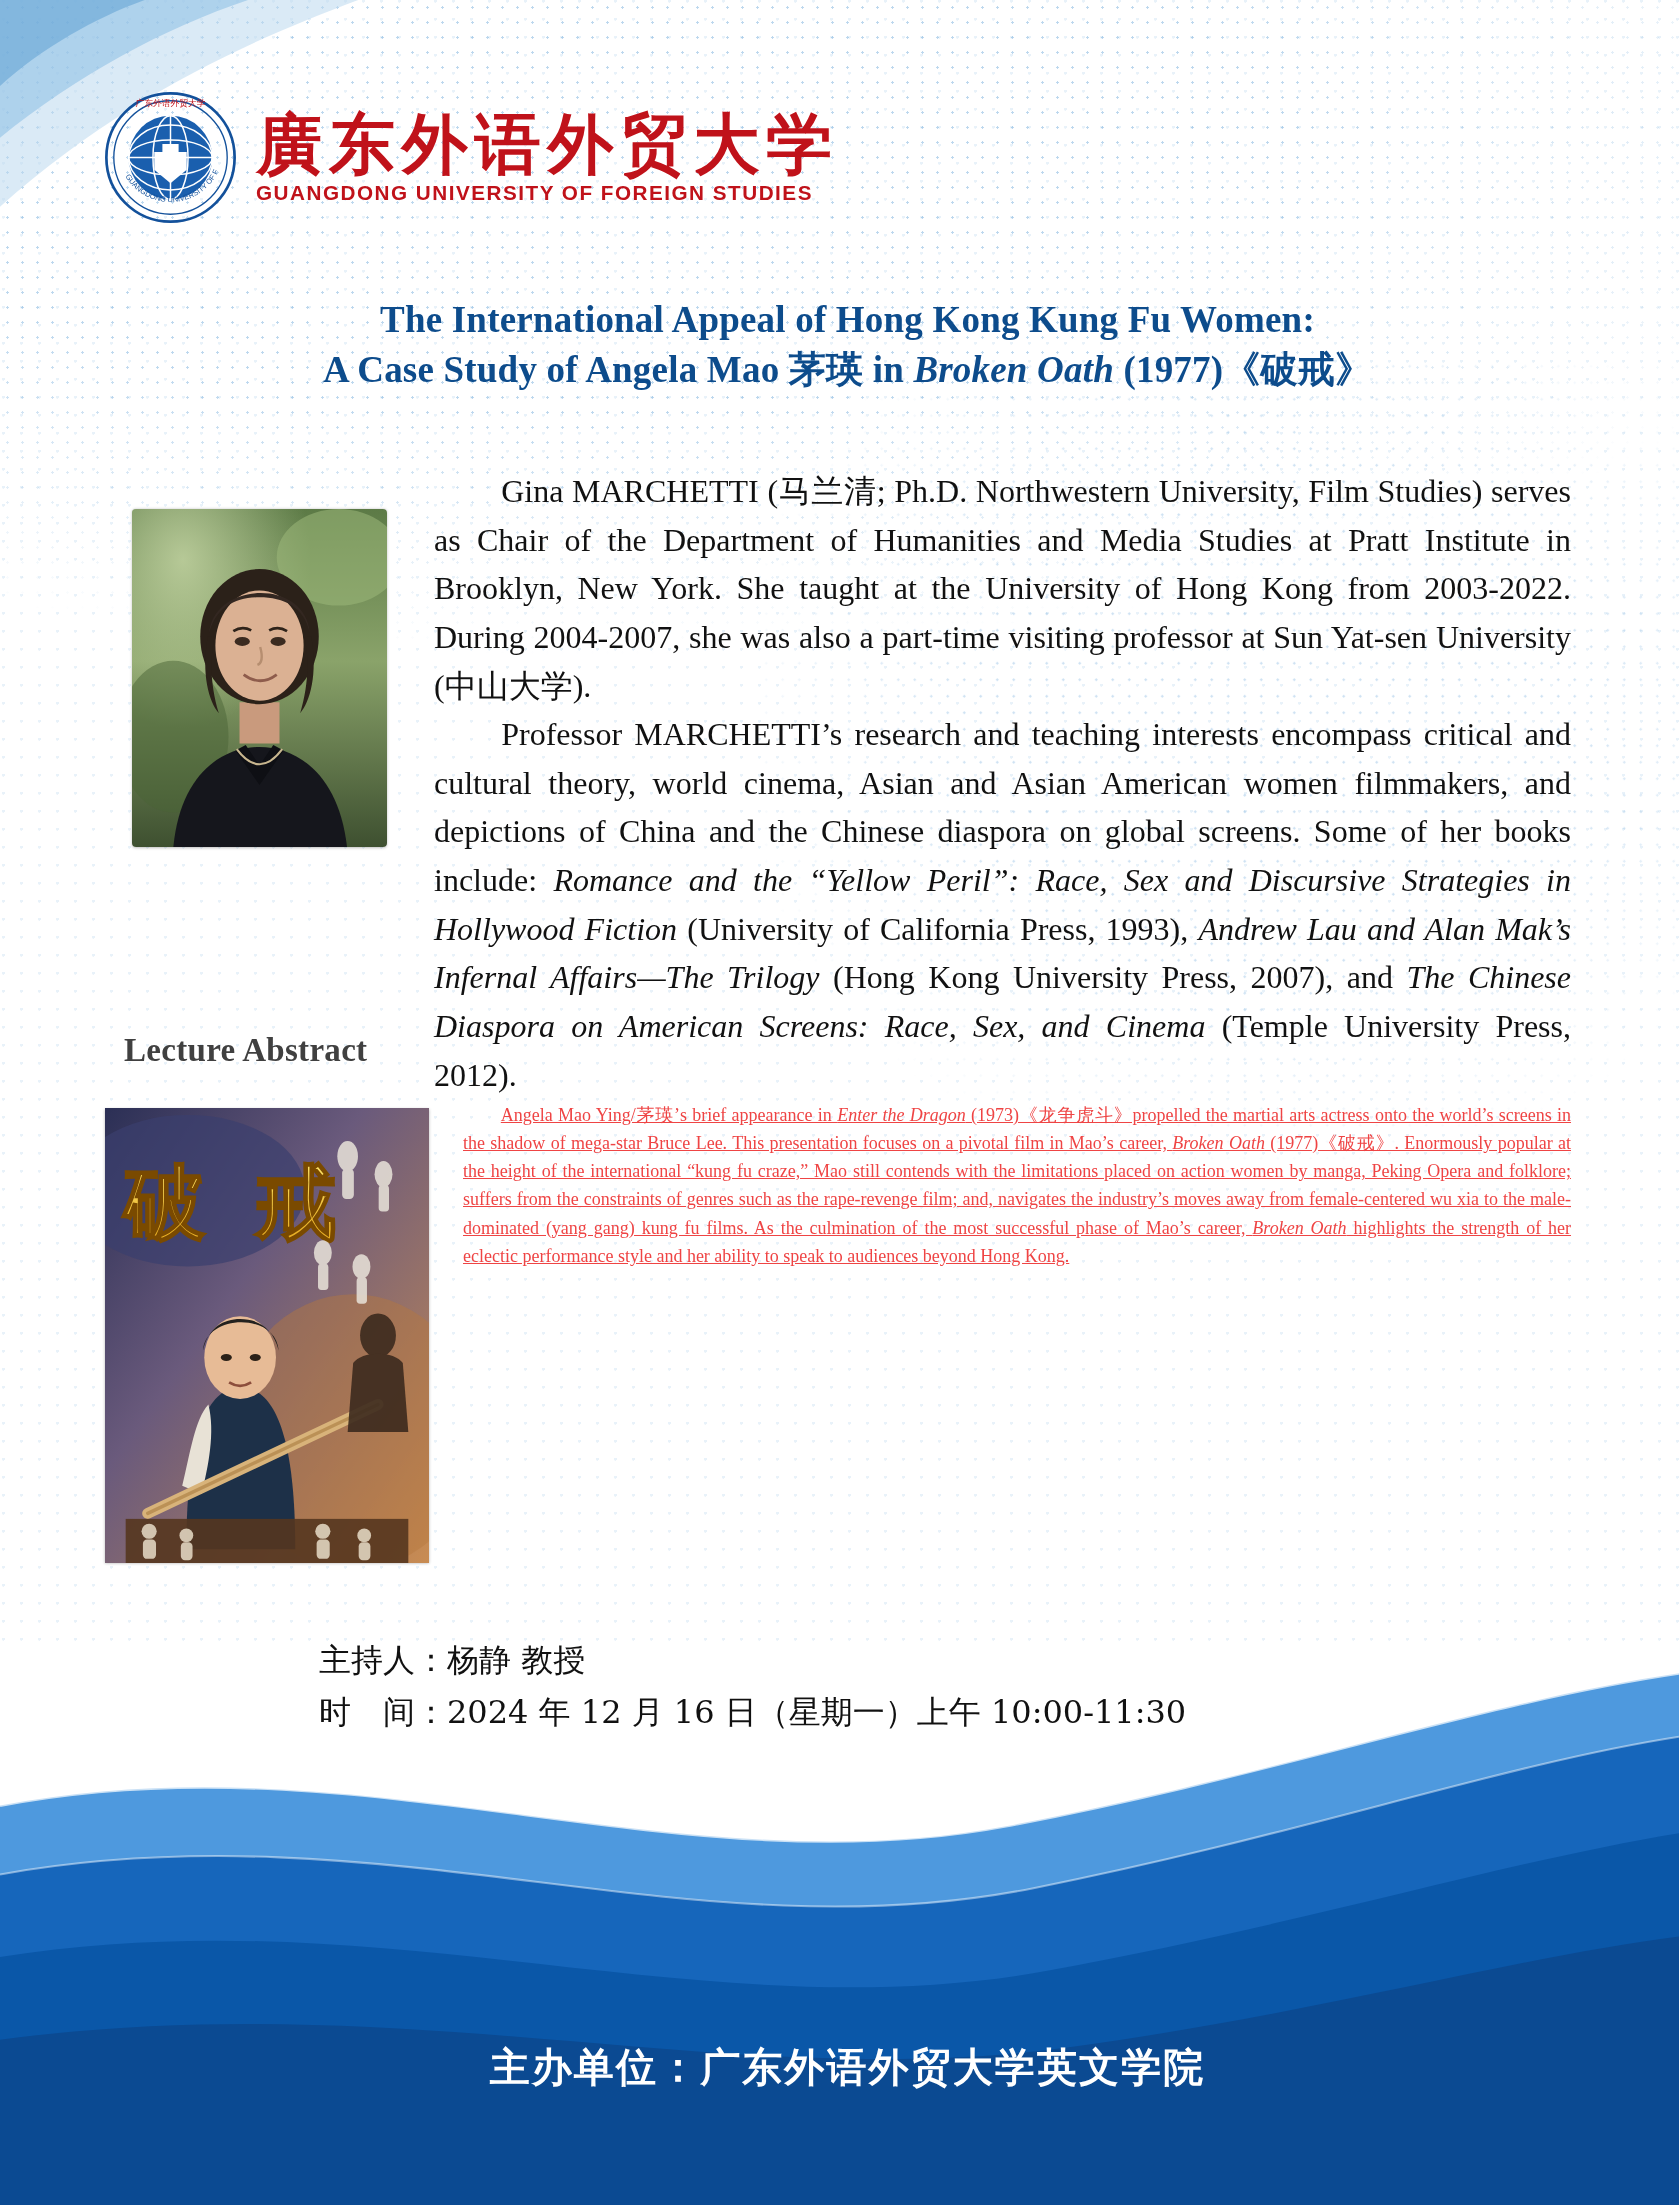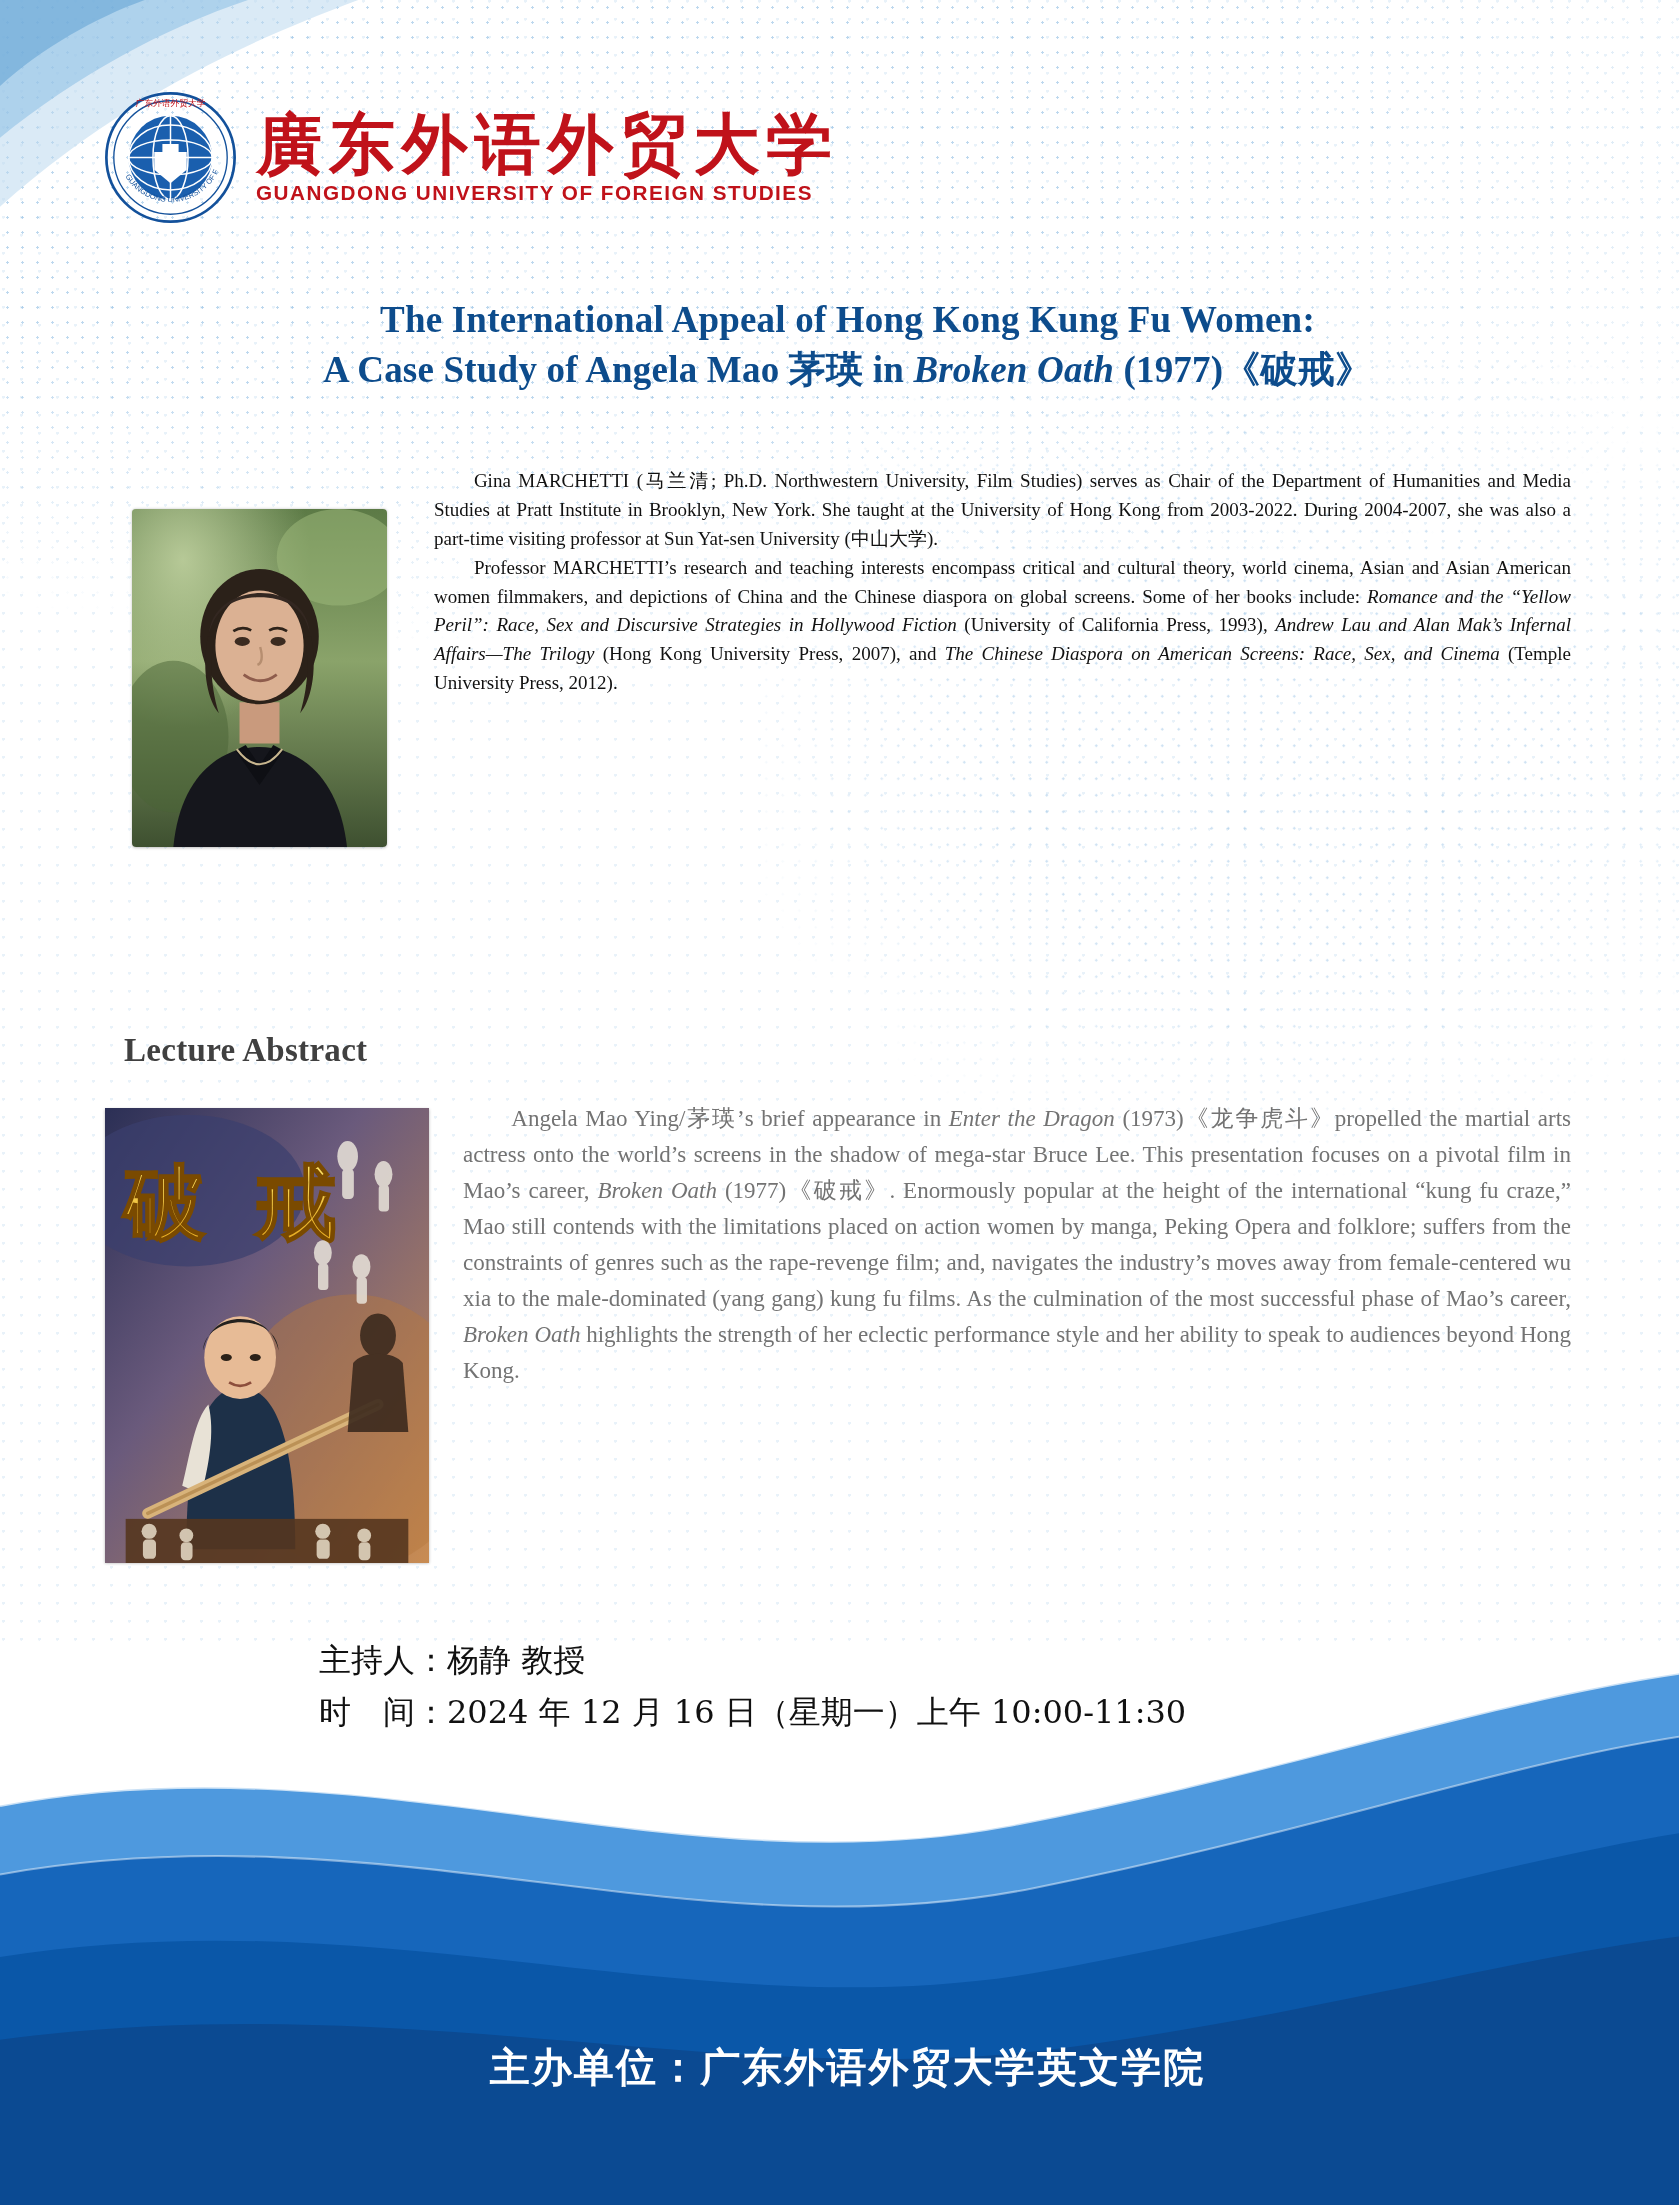--- a/index.html
+++ b/index.html
@@ -121,21 +121,21 @@
     height: 338px;
     border-radius: 4.1px;
     overflow: hidden;
     box-shadow: 0 0.7px 2.8px rgba(0,0,0,.25);
   }
   .bio-text {
     position: absolute;
     left: 434px;
     top: 467px;
     width: 1137px;
-    font-size: 19px;
+    font-size: 32px;
     line-height: 1.52;
     color: #111;
     text-align: justify;
     text-justify: inter-word;
   }
   .bio-text p { margin: 0; text-indent: 2.1em; }
   .bio-text em { font-style: italic; }
 
   
   .section-head {
@@ -154,25 +154,26 @@
     width: 324px;
     height: 455px;
     overflow: hidden;
     box-shadow: 0 0.7px 2.8px rgba(0,0,0,.3);
   }
   .abstract-text {
     position: absolute;
     left: 463px;
     top: 1101px;
     width: 1108px;
-    font-size: 23px;
+    font-size: 18px;
     line-height: 1.565;
-    color: #737373;
+    color: #ef4444;
     text-align: justify;
     text-justify: inter-word;
+    text-decoration: underline;
   }
   .abstract-text p { margin: 0; text-indent: 2.1em; }
   .abstract-text em { font-style: italic; }
 
   
   .details {
     position: absolute;
     left: 303px;
     top: 1635px;
     font-family: "DejaVu Serif", serif;

